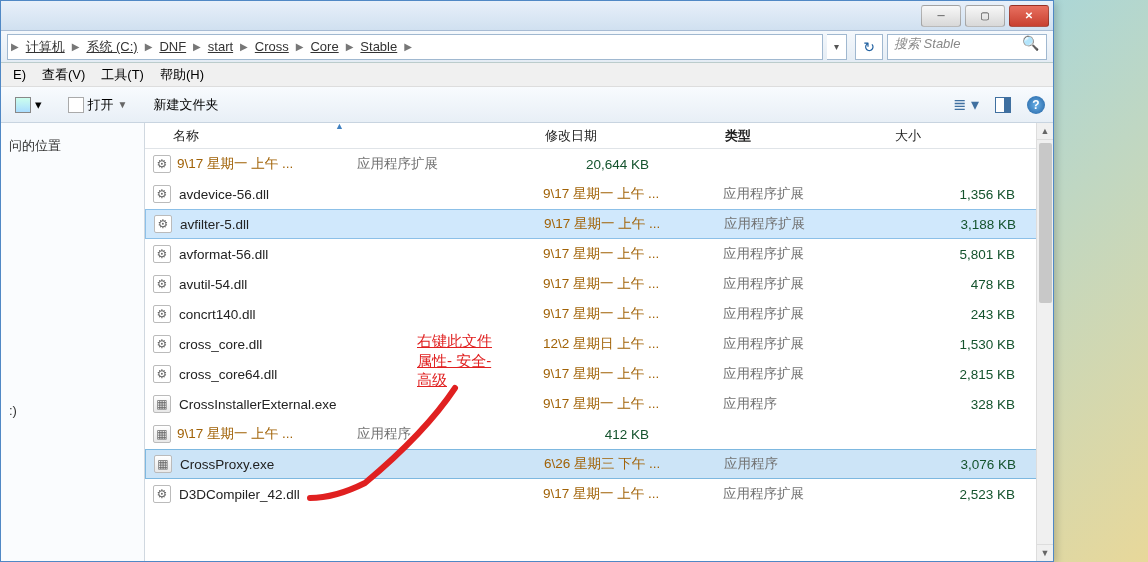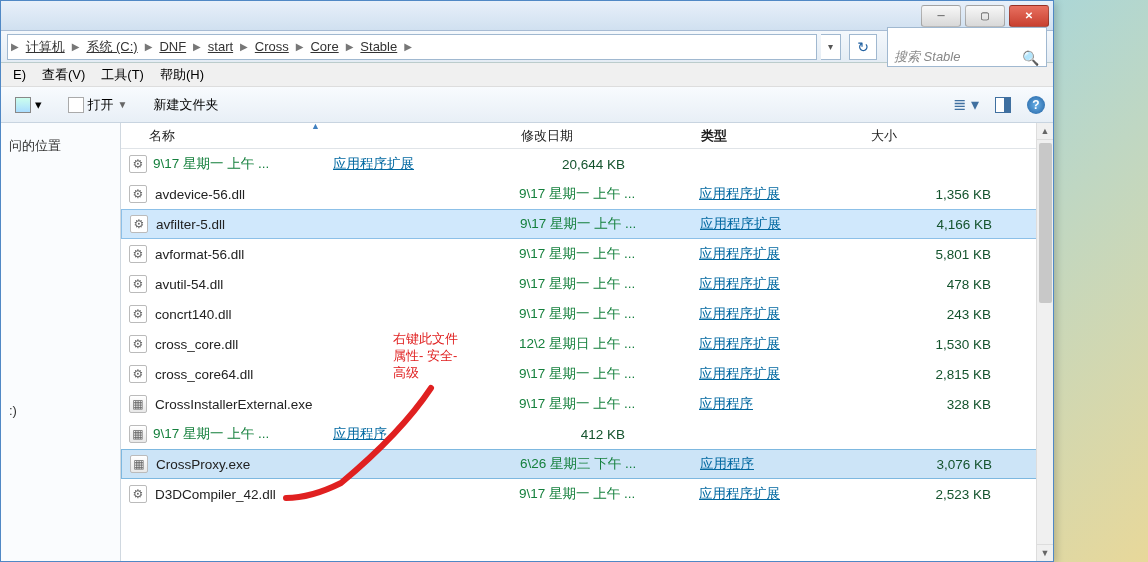--- a/index.html
+++ b/index.html
@@ -7,53 +7,53 @@
     .window { position: absolute; top: 0; left: 0; width: 1054px; height: 562px; background: #f0f0f0; border: 1px solid #5088c5; box-shadow: 2px 2px 8px rgba(0,0,0,.2); }
     .titlebar { height: 30px; background: linear-gradient(#e8f0fa, #d0e0f0); display: flex; justify-content: flex-end; align-items: center; padding-right: 0; border-bottom: 1px solid #a8bcd4; }
     .win-btn { width: 40px; height: 22px; display: flex; align-items: center; justify-content: center; margin-right: 4px; border-radius: 3px; border: 1px solid rgba(0,0,0,.25); background: linear-gradient(#f8f8f8,#d8d8d8); font-size: 10px; color: #333; }
     .win-btn.close { background: linear-gradient(#e87060,#c84030); color: #fff; font-weight: bold; }
     .addrbar { height: 32px; background: linear-gradient(#f4f8fc,#e4ecf4); display: flex; align-items: center; padding: 3px 6px; gap: 4px; border-bottom: 1px solid #bcc; }
     .breadcrumb { flex: 1; height: 26px; background: #fff; border: 1px solid #a0b8d0; display: flex; align-items: center; font-size: 13px; color: #333; overflow: hidden; }
     .crumb { padding: 0 4px; white-space: nowrap; text-decoration: underline; }
     .crumb-sep { color: #777; padding: 0 3px; font-size: 10px; }
     .nav-fwd { width: 20px; height: 26px; background: #fff; border: 1px solid #a0b8d0; border-left: none; display: flex; align-items: center; justify-content: center; color: #555; font-size: 10px; }
     .refresh { width: 28px; height: 26px; background: #fff; border: 1px solid #a0b8d0; margin-left: 4px; display: flex; align-items: center; justify-content: center; color: #2060a0; font-size: 14px; }
-    .search { width: 160px; height: 40px; background: #fff; border: 1px solid #a0b8d0; margin-left: 6px; display: flex; align-items: flex-end; padding: 0 6px; color: #888; font-size: 13px; font-style: italic; }
+    .search { width: 160px; height: 26px; background: #fff; border: 1px solid #a0b8d0; display: flex; align-items: flex-start; padding: 0 6px; color: #888; font-size: 13px; font-style: italic; }
     .search .sicon { margin-left: auto; color: #4080c0; font-size: 14px; font-style: normal; }
     .menubar { height: 24px; background: #f0f0f0; display: flex; align-items: center; padding: 0 4px; font-size: 13px; border-bottom: 1px solid #ddd; }
     .menu-item { padding: 2px 8px; }
     .toolbar { height: 36px; background: linear-gradient(#f8fbfe,#e8eff6); display: flex; align-items: center; padding: 0 8px; gap: 14px; border-bottom: 1px solid #c8d4e0; font-size: 13px; }
     .tool-btn { display: flex; align-items: center; gap: 4px; padding: 3px 6px; }
     .tool-right { margin-left: auto; display: flex; align-items: center; gap: 16px; color: #4070a0; font-size: 16px; }
     .content { display: flex; height: calc(100% - 30px - 32px - 24px - 36px); }
-    .sidebar { width: 120px; border-right: 1px solid #d0d8e0; background: #fafcfe; padding: 10px 6px; font-size: 13px; color: #333; }
+    .sidebar { width: 144px; border-right: 1px solid #d0d8e0; background: #fafcfe; padding: 10px 6px; font-size: 13px; color: #333; }
     .side-entry { padding: 4px 2px; }
     .filepane { flex: 1; background: #fff; position: relative; overflow: hidden; }
     .colheads { display: flex; height: 26px; border-bottom: 1px solid #e0e4e8; font-size: 13px; color: #222; align-items: center; background: #fff; }
     .ch { padding: 0 10px; display: flex; align-items: center; height: 100%; border-right: 1px solid transparent; }
     .ch.name { width: 390px; padding-left: 28px; position: relative; }
     .ch.date { width: 180px; text-align: center; }
     .ch.type { width: 170px; font-weight: bold; }
     .ch.size { width: 150px; }
     .sort-ind { position: absolute; top: -2px; left: 50%; transform: translateX(-50%); color: #4080c0; font-size: 9px; }
     .rows { font-size: 13.5px; color: #222; }
     .row { display: flex; align-items: center; height: 30px; padding-left: 8px; }
     .row.selected { background: #d0e8fc; border: 1px solid #8cc0e8; height: 30px; }
     .row.selected2 { background: #cce4f7; border: 1px solid #7db8e0; }
     .r-icon { width: 18px; height: 18px; margin-right: 6px; display: flex; align-items: center; justify-content: center; font-size: 12px; color: #666; border: 1px solid #bbb; background: #fff; border-radius: 2px; }
     .r-icon.exe { background: linear-gradient(#fff,#e8e8e8); }
     .r-name { width: 366px; padding-left: 2px; white-space: nowrap; overflow: hidden; }
-    .r-date { width: 180px; color: #15803d; white-space: nowrap; overflow: hidden; }
-    .r-type { width: 170px; color: #0369a1; text-decoration: underline; }
+    .r-date { width: 180px; color: #a16207; white-space: nowrap; overflow: hidden; }
+    .r-type { width: 170px; color: #737373; }
     .r-size { width: 132px; text-align: right; color: #14532d; padding-right: 10px; }
     .scrollbar-v { position: absolute; right: 0; top: 0; bottom: 0; width: 17px; background: #f0f0f0; border-left: 1px solid #ddd; }
     .sb-btn { height: 17px; background: #f0f0f0; display: flex; align-items: center; justify-content: center; font-size: 9px; color: #666; border-bottom: 1px solid #ddd; }
     .sb-btn.down { position: absolute; bottom: 0; width: 100%; border-top: 1px solid #ddd; border-bottom: none; }
     .sb-thumb { position: absolute; top: 20px; width: 13px; left: 2px; height: 160px; background: #c8c8c8; border-radius: 2px; }
-    .annotation { position: absolute; color: #e02020; font-size: 13px; font-family: "SimSun", serif; line-height: 1.3; z-index: 10; pointer-events: none; }
+    .annotation { position: absolute; color: #e02020; font-size: 15px; font-family: "SimSun", serif; line-height: 1.3; z-index: 10; pointer-events: none; text-decoration: underline; }
     .red-line { position: absolute; z-index: 9; pointer-events: none; }
   </style>
 </head>
 <body>
 
 <div class="window">
 
   <div class="titlebar">
     <div class="win-btn">─</div>
     <div class="win-btn">▢</div>
@@ -142,21 +142,21 @@
             <div class="r-name">avdevice-56.dll</div>
             <div class="r-date">9\17 星期一 上午 ...</div>
             <div class="r-type">应用程序扩展</div>
             <div class="r-size">1,356 KB</div>
           </div>
           <div class="row selected">
             <div class="r-icon dll">⚙</div>
             <div class="r-name">avfilter-5.dll</div>
             <div class="r-date">9\17 星期一 上午 ...</div>
             <div class="r-type">应用程序扩展</div>
-            <div class="r-size">4,166 KB</div>
+            <div class="r-size">3,188 KB</div>
           </div>
           <div class="row">
             <div class="r-icon dll">⚙</div>
             <div class="r-name">avformat-56.dll</div>
             <div class="r-date">9\17 星期一 上午 ...</div>
             <div class="r-type">应用程序扩展</div>
             <div class="r-size">5,801 KB</div>
           </div>
           <div class="row">
             <div class="r-icon dll">⚙</div>

